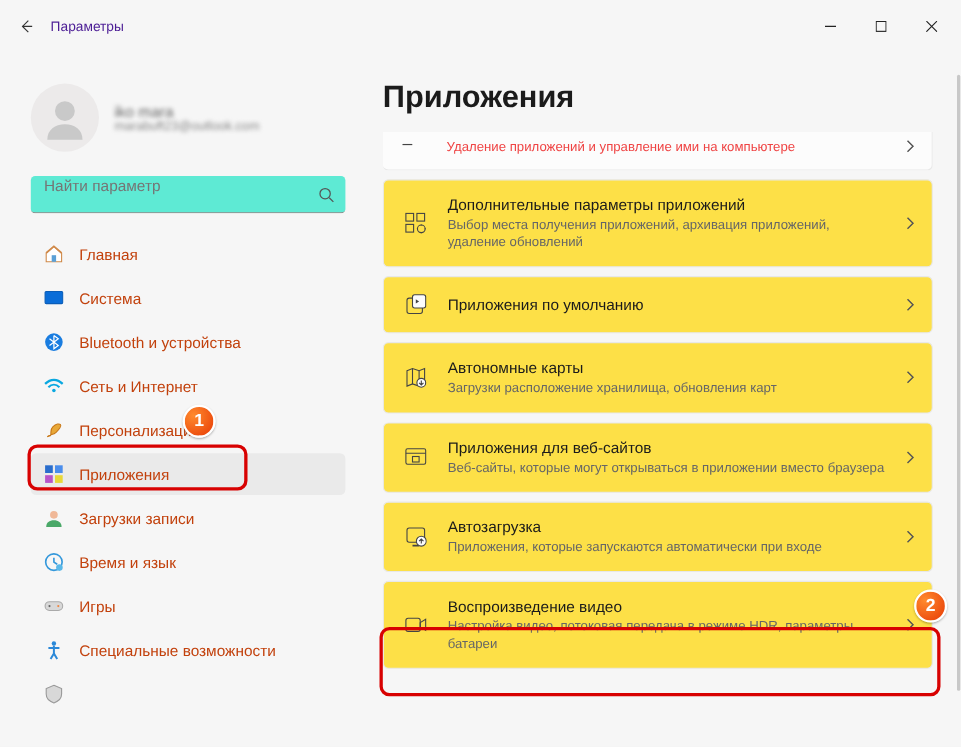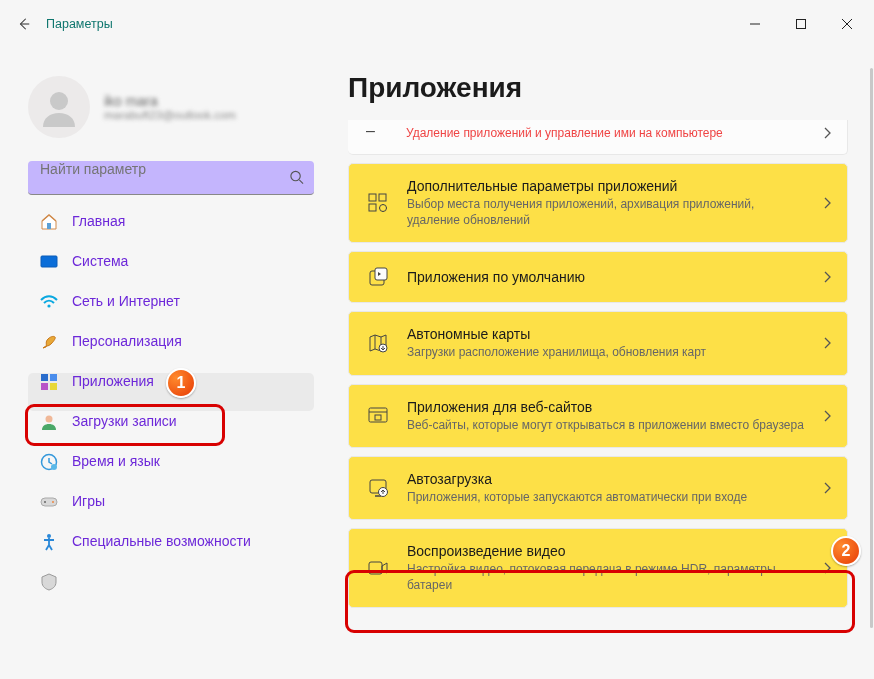--- a/index.html
+++ b/index.html
@@ -24,21 +24,21 @@
     display: flex;
     align-items: center;
     padding: 0 4px;
     flex-shrink: 0;
   }
   .titlebar .back {
     width: 40px; height: 40px;
     display:flex;align-items:center;justify-content:center;
     color:#333; font-size:14px;
   }
-  .titlebar .title { font-size: 12.5px; color:#0f766e; margin-left:2px; }
+  .titlebar .title { font-size: 12.5px; color:#4c1d95; margin-left:2px; }
   .win-controls {
     margin-left:auto;
     display:flex;
     height:32px;
   }
   .win-controls > div {
     width:46px; height:32px;
     display:flex;align-items:center;justify-content:center;
     color:#333;
   }
@@ -69,36 +69,36 @@
   .user-text .name { font-size:14px;color:#666;filter:blur(2px);}
   .user-text .email{ font-size:11.5px;color:#888;filter:blur(2px);}
   .search {
     position:relative;
     margin: 6px 0 14px 0;
   }
   .search input {
     width:100%; height:34px;
     border:none; border-bottom:1.5px solid #888;
     border-radius:4px;
-    background:#c4b5fd;
+    background:#5eead4;
     padding:0 36px 16px 12px;
     font-size:14px; color:#555;
     outline:none;
   }
   .search .search-icon {
     position:absolute; right:10px; top:50%; transform:translateY(-50%);
     color:#555;
   }
   .nav { display:flex;flex-direction:column;gap:2px; padding-top:4px;}
   .nav-item {
-    display:flex;gap:14px;
+    display:flex;align-items:center;gap:14px;
     height:38px;
     padding:0 10px 0 12px;
     border-radius:5px;
-    font-size:14px;color:#6d28d9;
+    font-size:14px;color:#c2410c;
     cursor:pointer;
   }
   .nav-item.active {
     background:#eaeaea;
   }
   .nav-item .nav-icon {
     width:18px;height:18px;
     display:flex;align-items:center;justify-content:center;
     flex-shrink:0;
   }
@@ -267,20 +267,29 @@
               <svg viewBox="0 0 18 18">
                 <rect x="1" y="3" width="16" height="11" rx="1" fill="#0a6dd8"></rect>
                 <rect x="1" y="3" width="16" height="11" rx="1" fill="none" stroke="#0a5db8"></rect>
               </svg>
             </span>
           <span>Система</span>
         </div>
         <div class="nav-item">
           <span class="nav-icon">
               <svg viewBox="0 0 18 18">
+                <circle cx="9" cy="9" r="8" fill="#1a7de0"></circle>
+                <path d="M9 3v12l4-3-8-6m0 6l8-6-4-3" stroke="#fff" stroke-width="1.1" fill="none"></path>
+              </svg>
+            </span>
+          <span>Bluetooth и устройства</span>
+        </div>
+        <div class="nav-item">
+          <span class="nav-icon">
+              <svg viewBox="0 0 18 18">
                 <path d="M1 7c5-5 11-5 16 0" stroke="#0aa8e0" stroke-width="2" fill="none"></path>
                 <path d="M4 10c3-3 7-3 10 0" stroke="#0aa8e0" stroke-width="2" fill="none"></path>
                 <circle cx="9" cy="13" r="1.6" fill="#0aa8e0"></circle>
               </svg>
             </span>
           <span>Сеть и Интернет</span>
         </div>
         <div class="nav-item">
           <span class="nav-icon">
               <svg viewBox="0 0 18 18">

